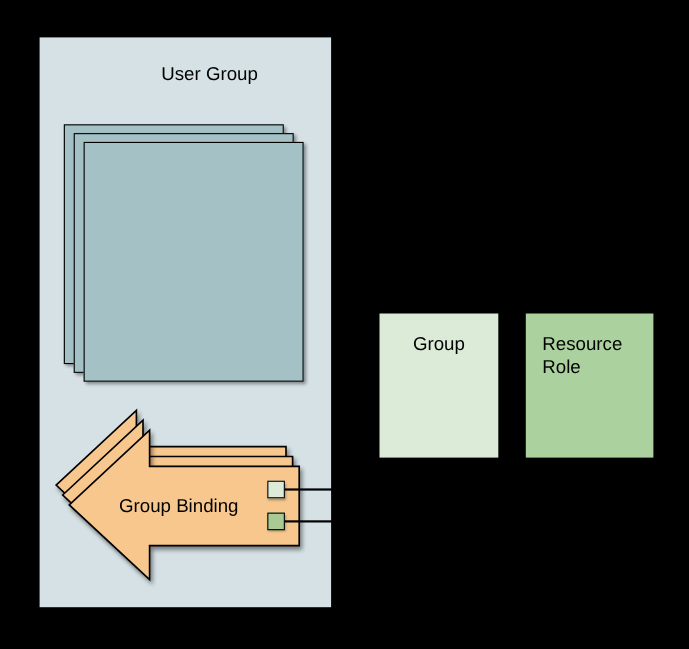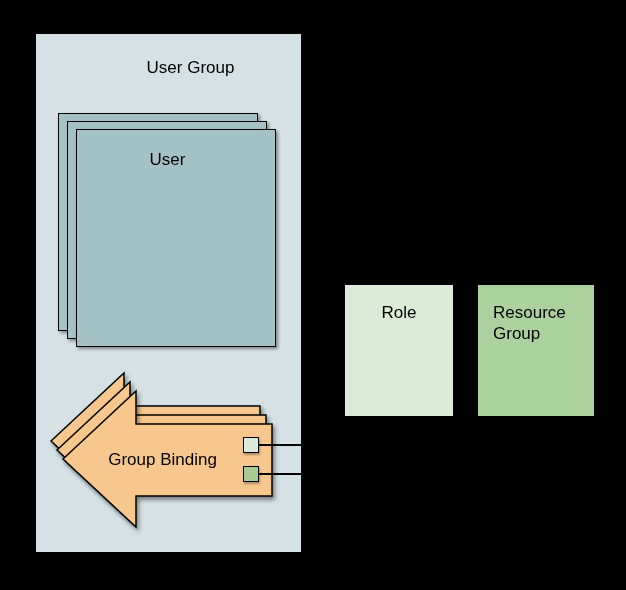--- a/index.html
+++ b/index.html
@@ -55,36 +55,35 @@
 <body>
 
 <div class="stage">
 
   <div class="abs user-group" style="background: rgb(213, 225, 229);"></div>
   <div class="label user-group-label">User Group</div>
 
   <div class="usq usq-back" style="background: rgb(164, 194, 198);"></div>
   <div class="usq usq-middle" style="background: rgb(164, 194, 198);"></div>
   <div class="usq usq-front" style="background: rgb(164, 194, 198);"></div>
-  <div class="label user-label">User</div>
 
   <svg class="arrow-svg" viewBox="40 360 250 180">
     <polygon points="51,441 124,373 124,406 260,406 260,478 124,478 124,509" fill="#f8c78e"></polygon>
     <polygon points="57,450 130,382 130,415 266,415 266,487 130,487 130,518" fill="#f8c78e"></polygon>
     <polygon points="63,459 136,391 136,424 272,424 272,496 136,496 136,527" fill="#f8c78e"></polygon>
   </svg>
   <div class="label rb-label">Group Binding</div>
 
   <div class="conn conn-role"></div>
   <div class="conn conn-rg"></div>
 
   <div class="port port-role" style="background: rgb(220, 234, 216);"></div>
   <div class="port port-rg" style="background: rgb(169, 203, 147);"></div>
 
   <div class="abs role-box" style="background: rgb(220, 234, 216);"></div>
-  <div class="label role-label">Role</div>
+  <div class="label role-label">Group</div>
 
   <div class="abs rg-box" style="background: rgb(171, 210, 158);"></div>
   <div class="label rg-label">
-    <span>Resource Group</span>
+    <span>Resource Role</span>
   </div>
 
 </div>
 
 </body></html>

